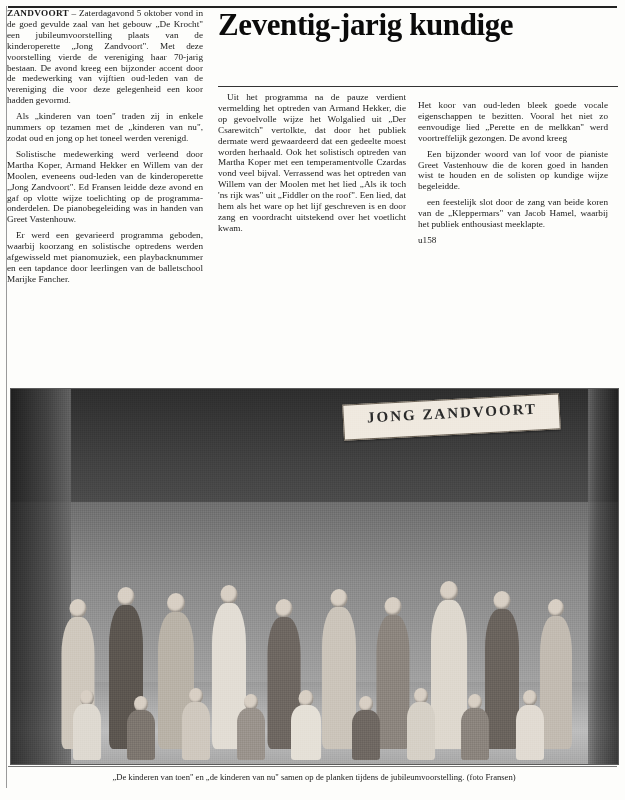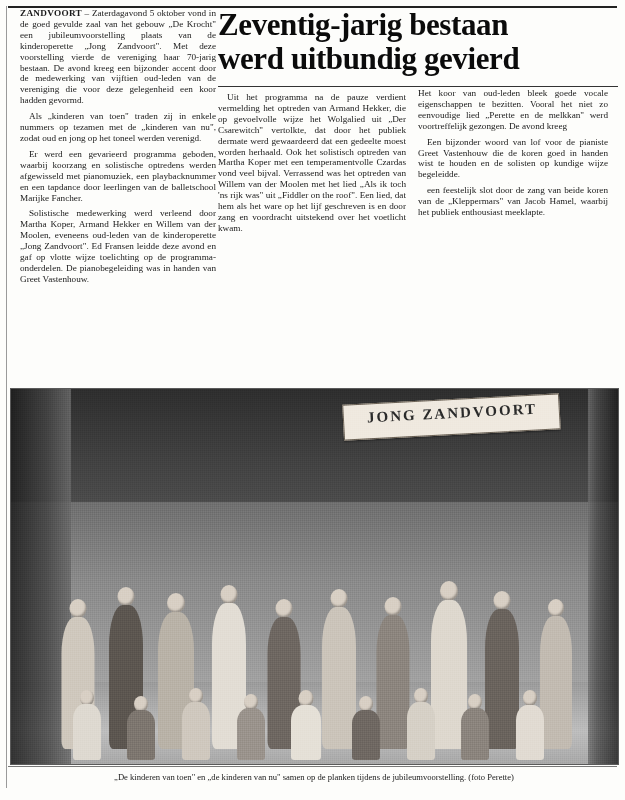--- a/index.html
+++ b/index.html
@@ -62,23 +62,23 @@
     color: #1a1a1a;
     -webkit-hyphens: auto;
     hyphens: auto;
   }
   .col p {
     margin: 0 0 5px 0;
     text-indent: 0;
   }
   .col p.ind { text-indent: 9px; }
 
-  #col1 { left: 20px;  width: 196px; top: 8px; }
+  #col1 { left: 7px;  width: 196px; top: 8px; }
   #col2 { left: 218px; width: 188px; top: 92px; }
-  #col3 { left: 418px; width: 190px; top: 88px; }
+  #col3 { left: 418px; width: 190px; top: 100px; }
 
   .dateline {
     font-weight: bold;
   }
   .dateline .place {
     font-variant: small-caps;
     letter-spacing: 0.3px;
   }
 
   .signature {
@@ -213,42 +213,42 @@
 </style>
 </head>
 <body>
 
 <div class="page">
 
   <div class="top-rule"></div>
   <div class="left-rule"></div>
 
   <div class="headline">
-    <span class="l1">Zeventig-jarig bestaan</span>
-    <span class="l2">werd uitbundig gevierd</span>
+    <span class="l1">Zeventig-jarig kundige</span>
   </div>
   <div class="headline-rule"></div>
 
   <div class="col" id="col1">
     <p>
       <span class="dateline"><span class="place">ZANDVOORT</span></span><span> – Zaterdagavond 5 oktober vond in de goed gevulde zaal van het gebouw „De Krocht" een jubileumvoorstelling plaats van de kinderoperette „Jong Zandvoort". Met deze voorstelling vierde de vereniging haar 70-jarig bestaan. De avond kreeg een bijzonder accent door de medewerking van vijftien oud-leden van de vereniging die voor deze gelegenheid een koor hadden gevormd.</span>
     </p>
     <p class="ind">Als „kinderen van toen" traden zij in enkele nummers op tezamen met de „kinderen van nu", zodat oud en jong op het toneel werden verenigd.</p>
+    <p class="ind">Solistische medewerking werd verleend door Martha Koper, Armand Hekker en Willem van der Moolen, eveneens oud-leden van de kinderoperette „Jong Zandvoort". Ed Fransen leidde deze avond en gaf op vlotte wijze toelichting op de programma-onderdelen. De pianobegeleiding was in handen van Greet Vastenhouw.</p>
     <p class="ind">Er werd een gevarieerd programma geboden, waarbij koorzang en solistische optredens werden afgewisseld met pianomuziek, een playbacknummer en een tapdance door leerlingen van de balletschool Marijke Fancher.</p>
-    <p class="ind">Solistische medewerking werd verleend door Martha Koper, Armand Hekker en Willem van der Moolen, eveneens oud-leden van de kinderoperette „Jong Zandvoort". Ed Fransen leidde deze avond en gaf op vlotte wijze toelichting op de programma-onderdelen. De pianobegeleiding was in handen van Greet Vastenhouw.</p>
   </div>
 
   <div class="col" id="col2">
     <p class="ind">Uit het programma na de pauze verdient vermelding het optreden van Armand Hekker, die op gevoelvolle wijze het Wolgalied uit „Der Csarewitch" vertolkte, dat door het publiek dermate werd gewaardeerd dat een gedeelte moest worden herhaald. Ook het solistisch optreden van Martha Koper met een temperamentvolle Czardas vond veel bijval. Verrassend was het optreden van Willem van der Moolen met het lied „Als ik toch 'ns rijk was" uit „Fiddler on the roof". Een lied, dat hem als het ware op het lijf geschreven is en door zang en voordracht uitstekend over het voetlicht kwam.</p>
   </div>
 
   <div class="col" id="col3">
     <p>Het koor van oud-leden bleek goede vocale eigenschappen te bezitten. Vooral het niet zo eenvoudige lied „Perette en de melkkan" werd voortreffelijk gezongen. De avond kreeg</p>
     <p class="ind">Een bijzonder woord van lof voor de pianiste Greet Vastenhouw die de koren goed in handen wist te houden en de solisten op kundige wijze begeleidde.</p>
     <p class="ind">een feestelijk slot door de zang van beide koren van de „Kleppermars" van Jacob Hamel, waarbij het publiek enthousiast meeklapte.</p>
+    <p class="code">u158</p>
   </div>
 
   <div class="photo">
     <div class="sky"></div>
     <div class="backwall"></div>
     <div class="floor"></div>
     <div class="curtain-l"></div>
     <div class="curtain-r"></div>
     <div class="banner"></div>
     <div class="banner-text">JONG ZANDVOORT</div>
@@ -331,16 +331,16 @@
       <div class="body" style="width:28px; height:55px; background:#e1dbd2;"></div>
     </div>
 
     <div class="grain"></div>
   </div>
 
   <div class="bottom-rule"></div>
 
   <div class="caption">
     <span>„De kinderen van toen" en „de kinderen van nu" samen op de planken tijdens de  jubileumvoorstelling.</span>
-    <span class="credit">(foto Perette)</span>
+    <span class="credit">(foto Fransen)</span>
   </div>
 
 </div>
 
 </body></html>

